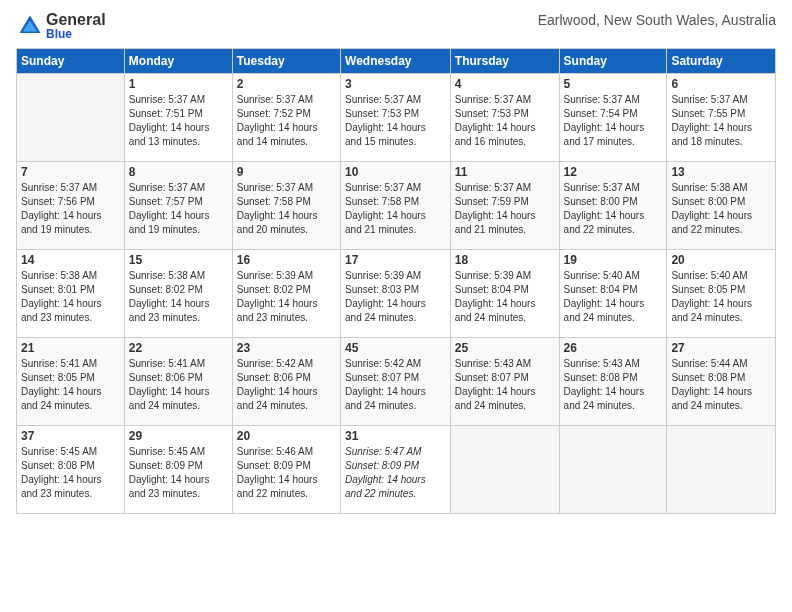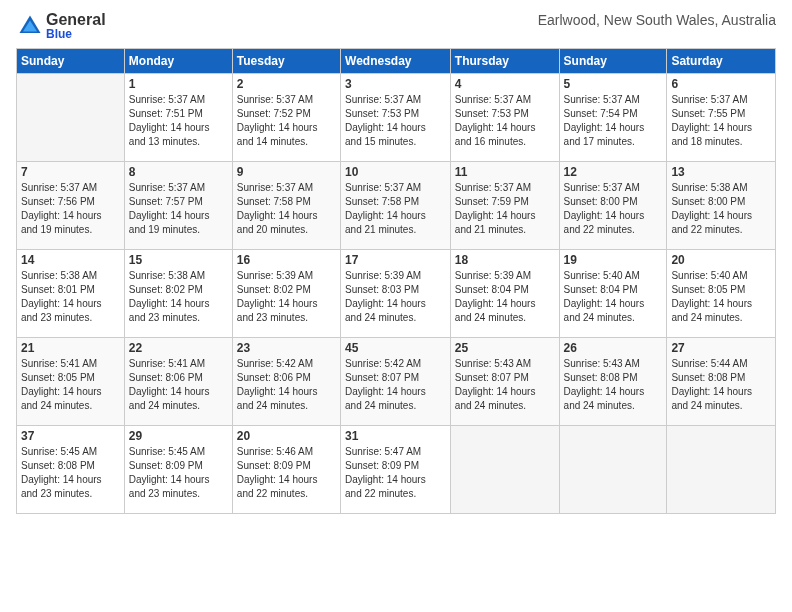--- a/index.html
+++ b/index.html
@@ -347,21 +347,21 @@
           </td>
           <td>
             <span class="day-num">20</span>
             <div class="day-info" style="white-space: pre-line;">Sunrise: 5:46 AM
 Sunset: 8:09 PM
 Daylight: 14 hours
 and 22 minutes.</div>
           </td>
           <td>
             <span class="day-num">31</span>
-            <div class="day-info" style="white-space: pre-line;">Sunrise: 5:47 AM
+            <div class="day-info" style="white-space: pre-line; font-style: italic;">Sunrise: 5:47 AM
 Sunset: 8:09 PM
 Daylight: 14 hours
 and 22 minutes.</div>
           </td>
           <td class="empty-cell"></td>
           <td class="empty-cell"></td>
           <td class="empty-cell"></td>
         </tr>
       </tbody>
   </table>

